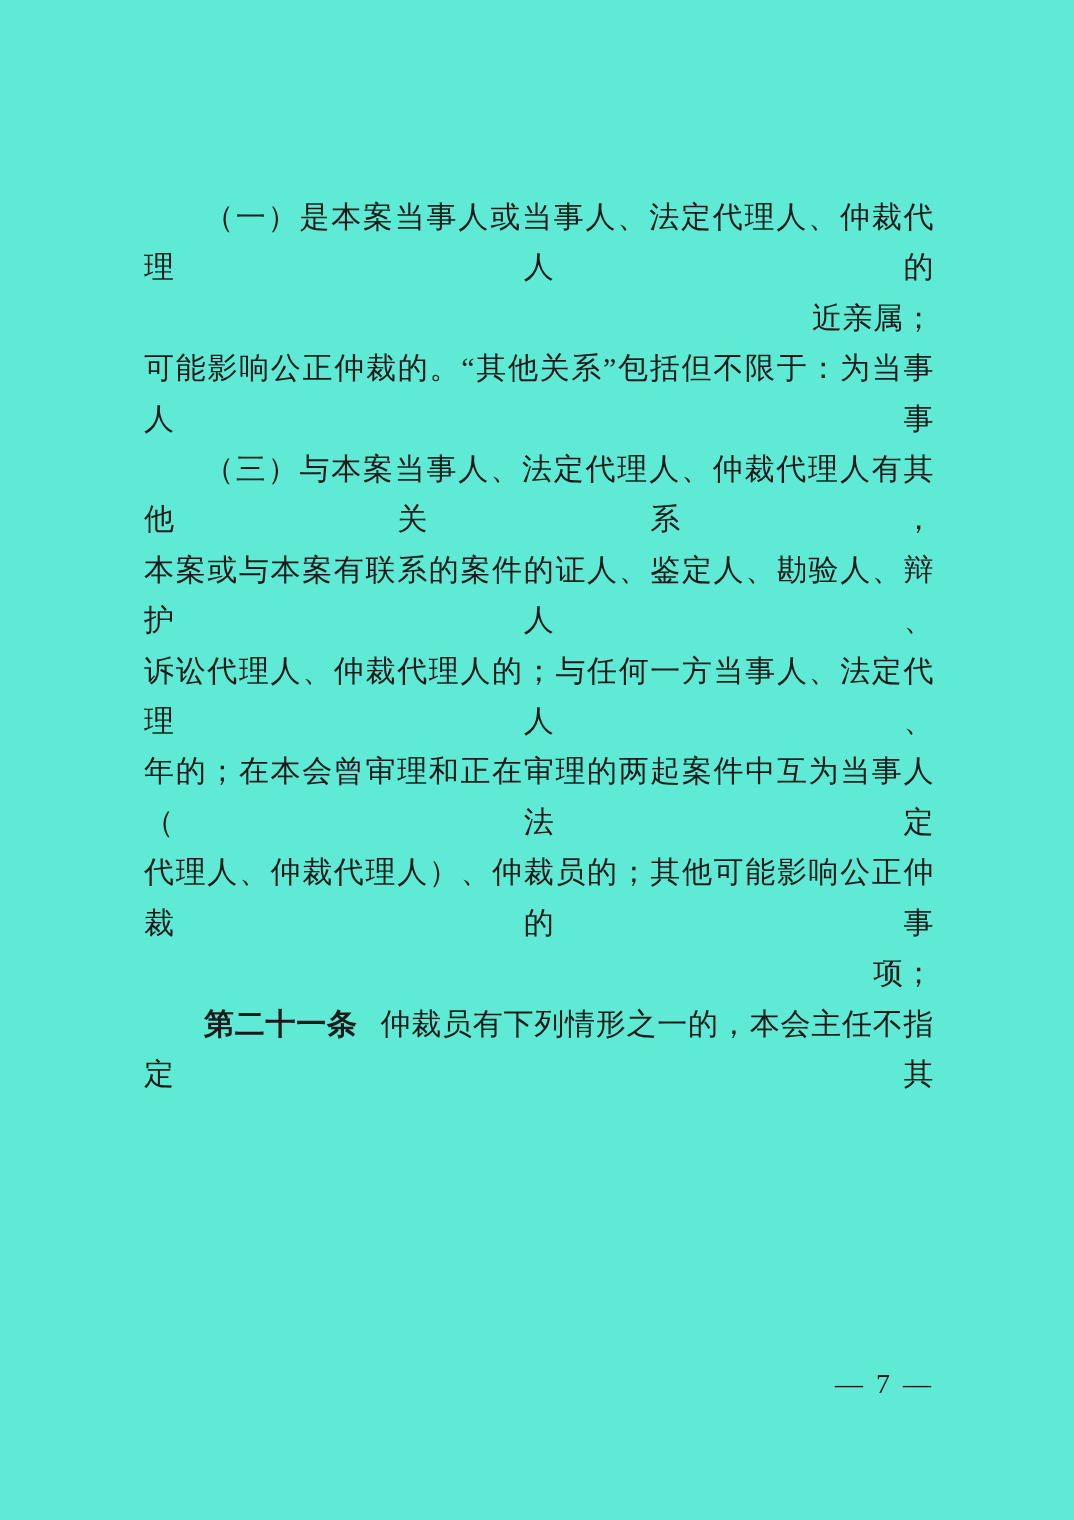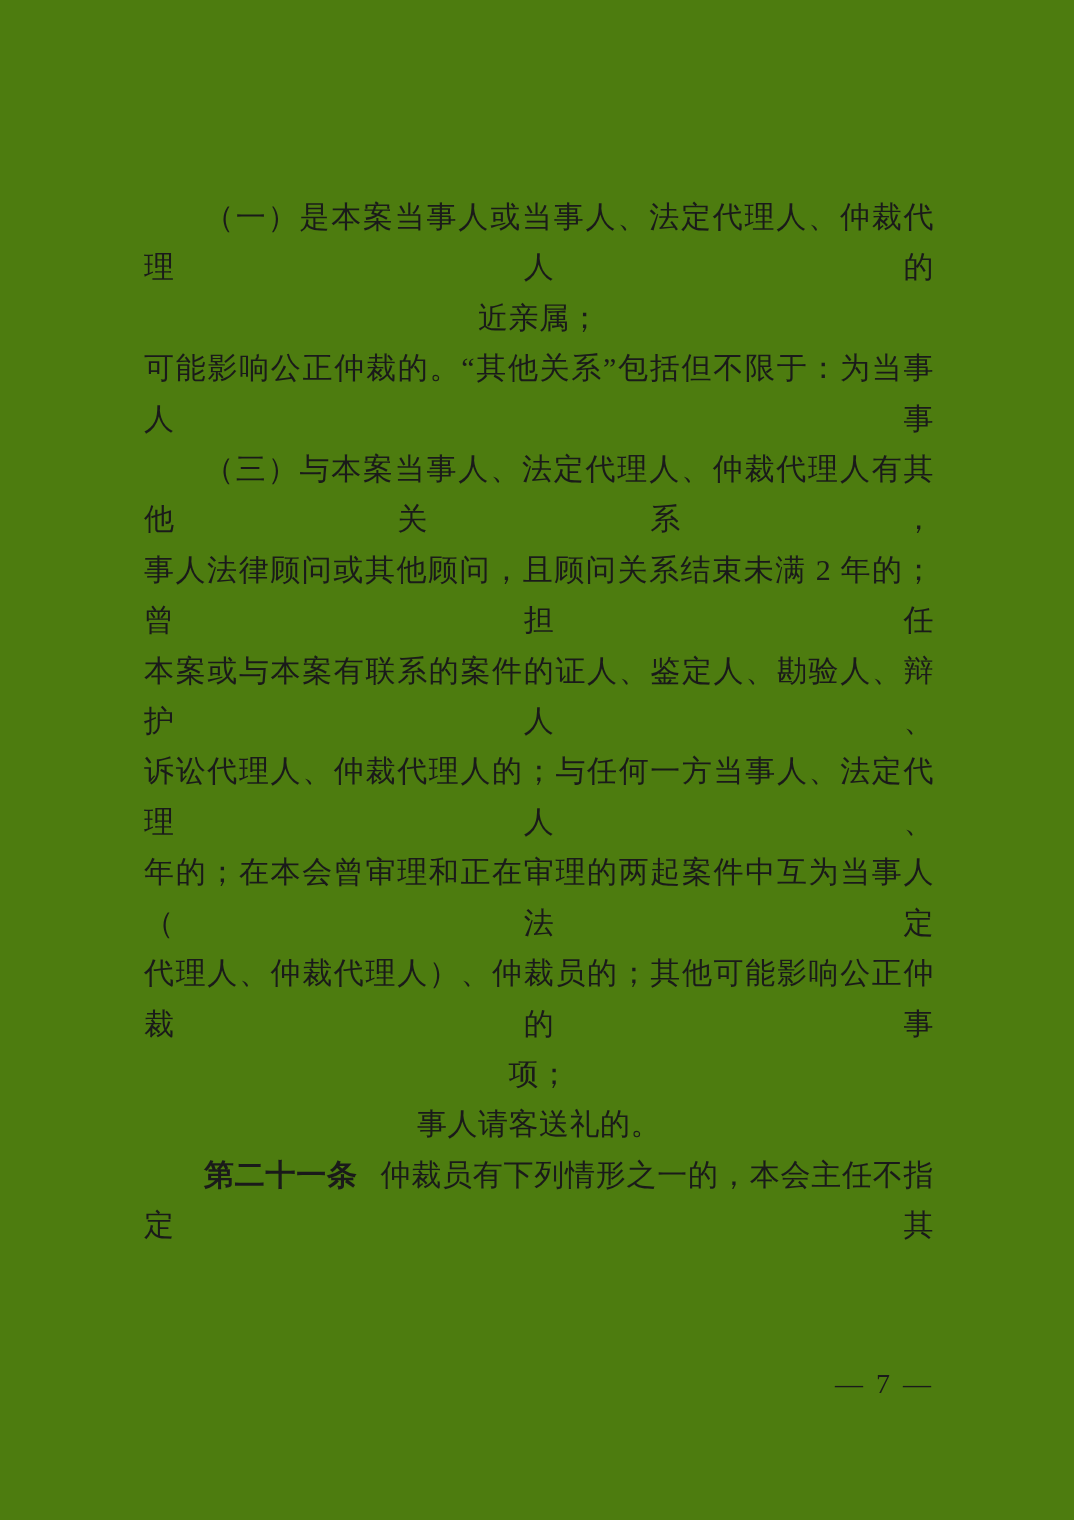--- a/index.html
+++ b/index.html
@@ -11,33 +11,33 @@
     height: 1520px;
     background: #ffffff;
     position: relative;
     overflow: hidden;
     font-family: "Liberation Serif", "DejaVu Serif", serif;
     color: #1a1a1a;
   }
   .page {
     position: absolute;
     inset: 0;
-    background: #4d7c0f;
+    background: #5eead4;
   }
   .doc-body {
     position: absolute;
     left: 144px;
     top: 192px;
     width: 790px;
     font-size: 30px;
     line-height: 50.4px;
     letter-spacing: 0.5px;
   }
   .line {
-    text-align: center;
+    text-align: right;
     white-space: normal;
   }
   .line.indent {
     text-indent: 2em;
   }
   .line.justify {
     text-align: justify;
     text-align-last: justify;
   }
   .term {
@@ -58,23 +58,21 @@
 </style>
 </head>
 <body>
 
 <div class="page">
   <main class="doc-body">
       <div class="line indent justify"><span>（一）是本案当事人或当事人、法定代理人、仲裁代理人的</span></div>
       <div class="line"><span>近亲属；</span></div>
       <div class="line justify"><span>可能影响公正仲裁的。“其他关系”包括但不限于：为当事人事</span></div>
       <div class="line indent justify"><span>（三）与本案当事人、法定代理人、仲裁代理人有其他关系，</span></div>
-      <div class="line justify"><span>事人法律顾问或其他顾问，且顾问关系结束未满 2 年的；曾担任</span></div>
       <div class="line justify"><span>本案或与本案有联系的案件的证人、鉴定人、勘验人、辩护人、</span></div>
       <div class="line justify"><span>诉讼代理人、仲裁代理人的；与任何一方当事人、法定代理人、</span></div>
       <div class="line justify"><span>年的；在本会曾审理和正在审理的两起案件中互为当事人（法定</span></div>
       <div class="line justify"><span>代理人、仲裁代理人）、仲裁员的；其他可能影响公正仲裁的事</span></div>
       <div class="line"><span>项；</span></div>
-      <div class="line"><span>事人请客送礼的。</span></div>
       <div class="line indent justify"><span class="term">第二十一条</span><span>仲裁员有下列情形之一的，本会主任不指定其</span></div>
     </main>
   <div class="page-number">— 7 —</div>
 </div>
 
 </body></html>

